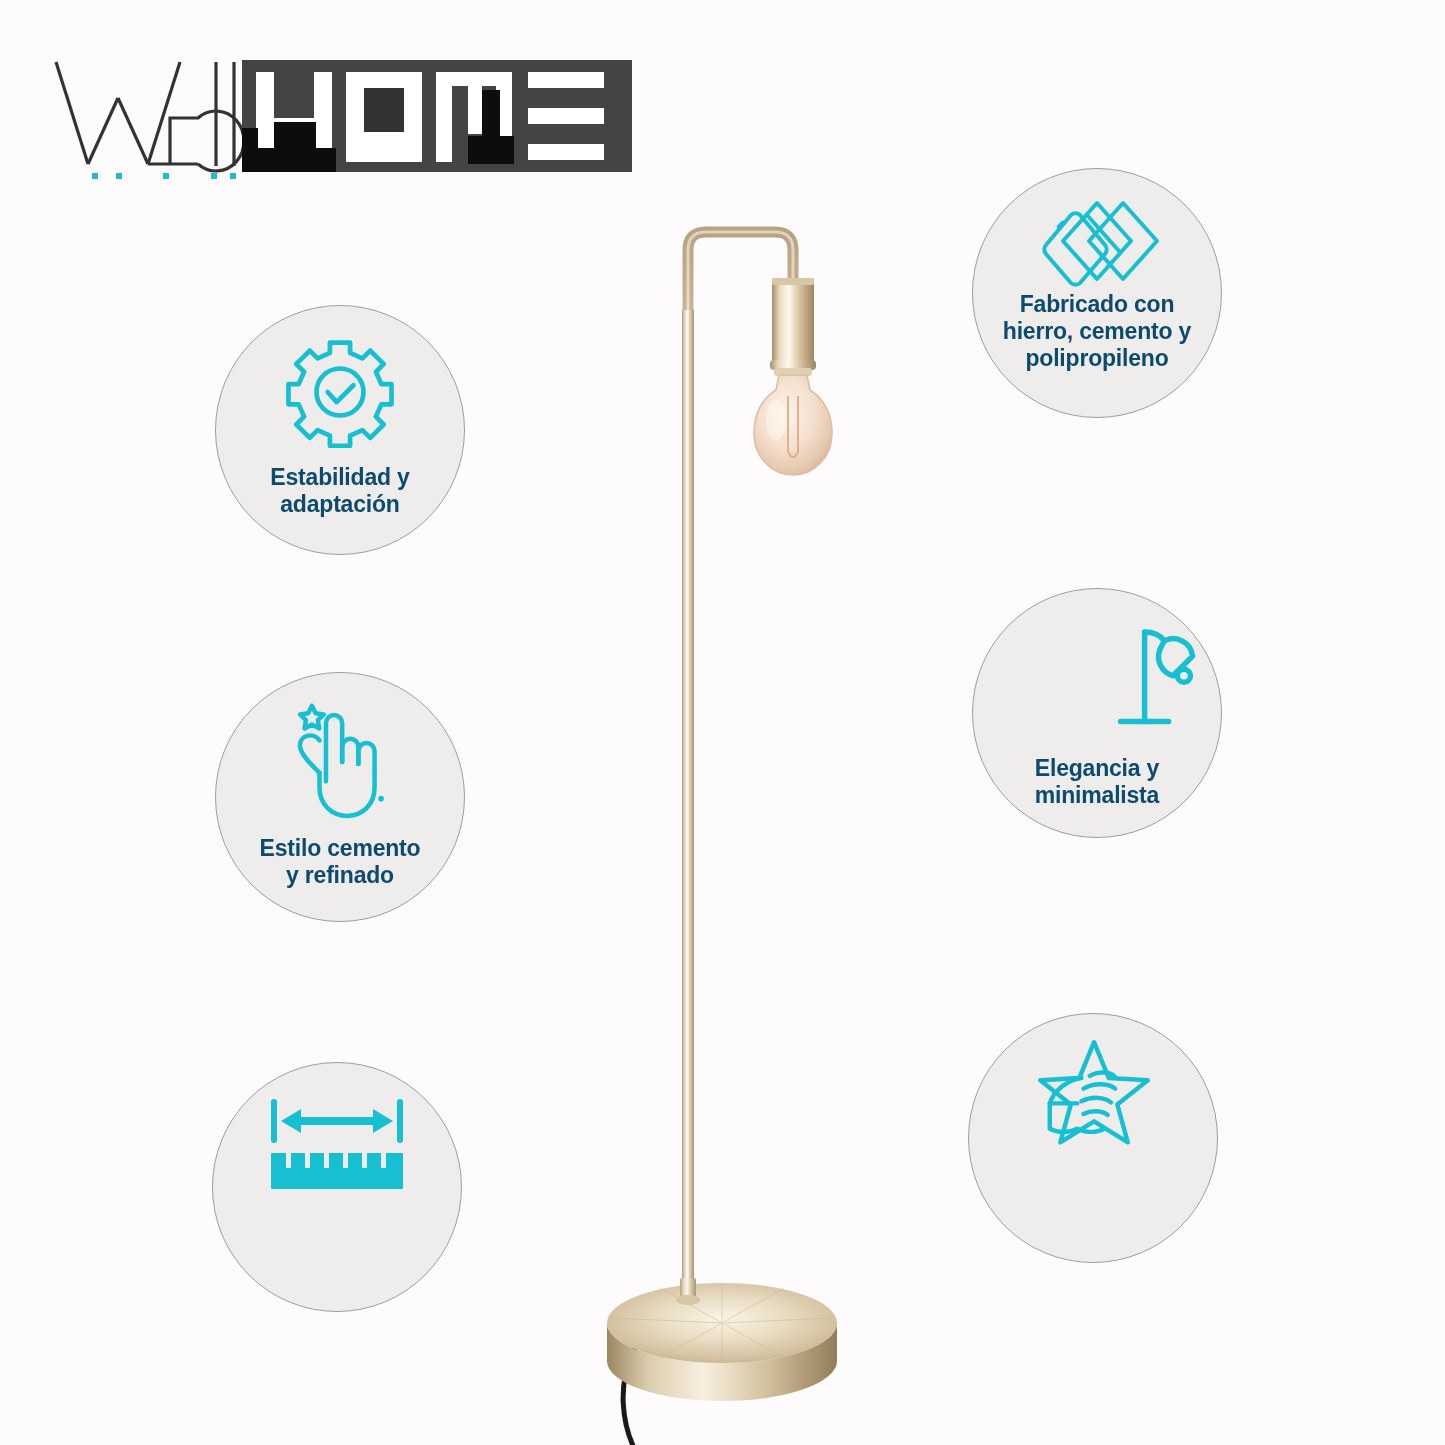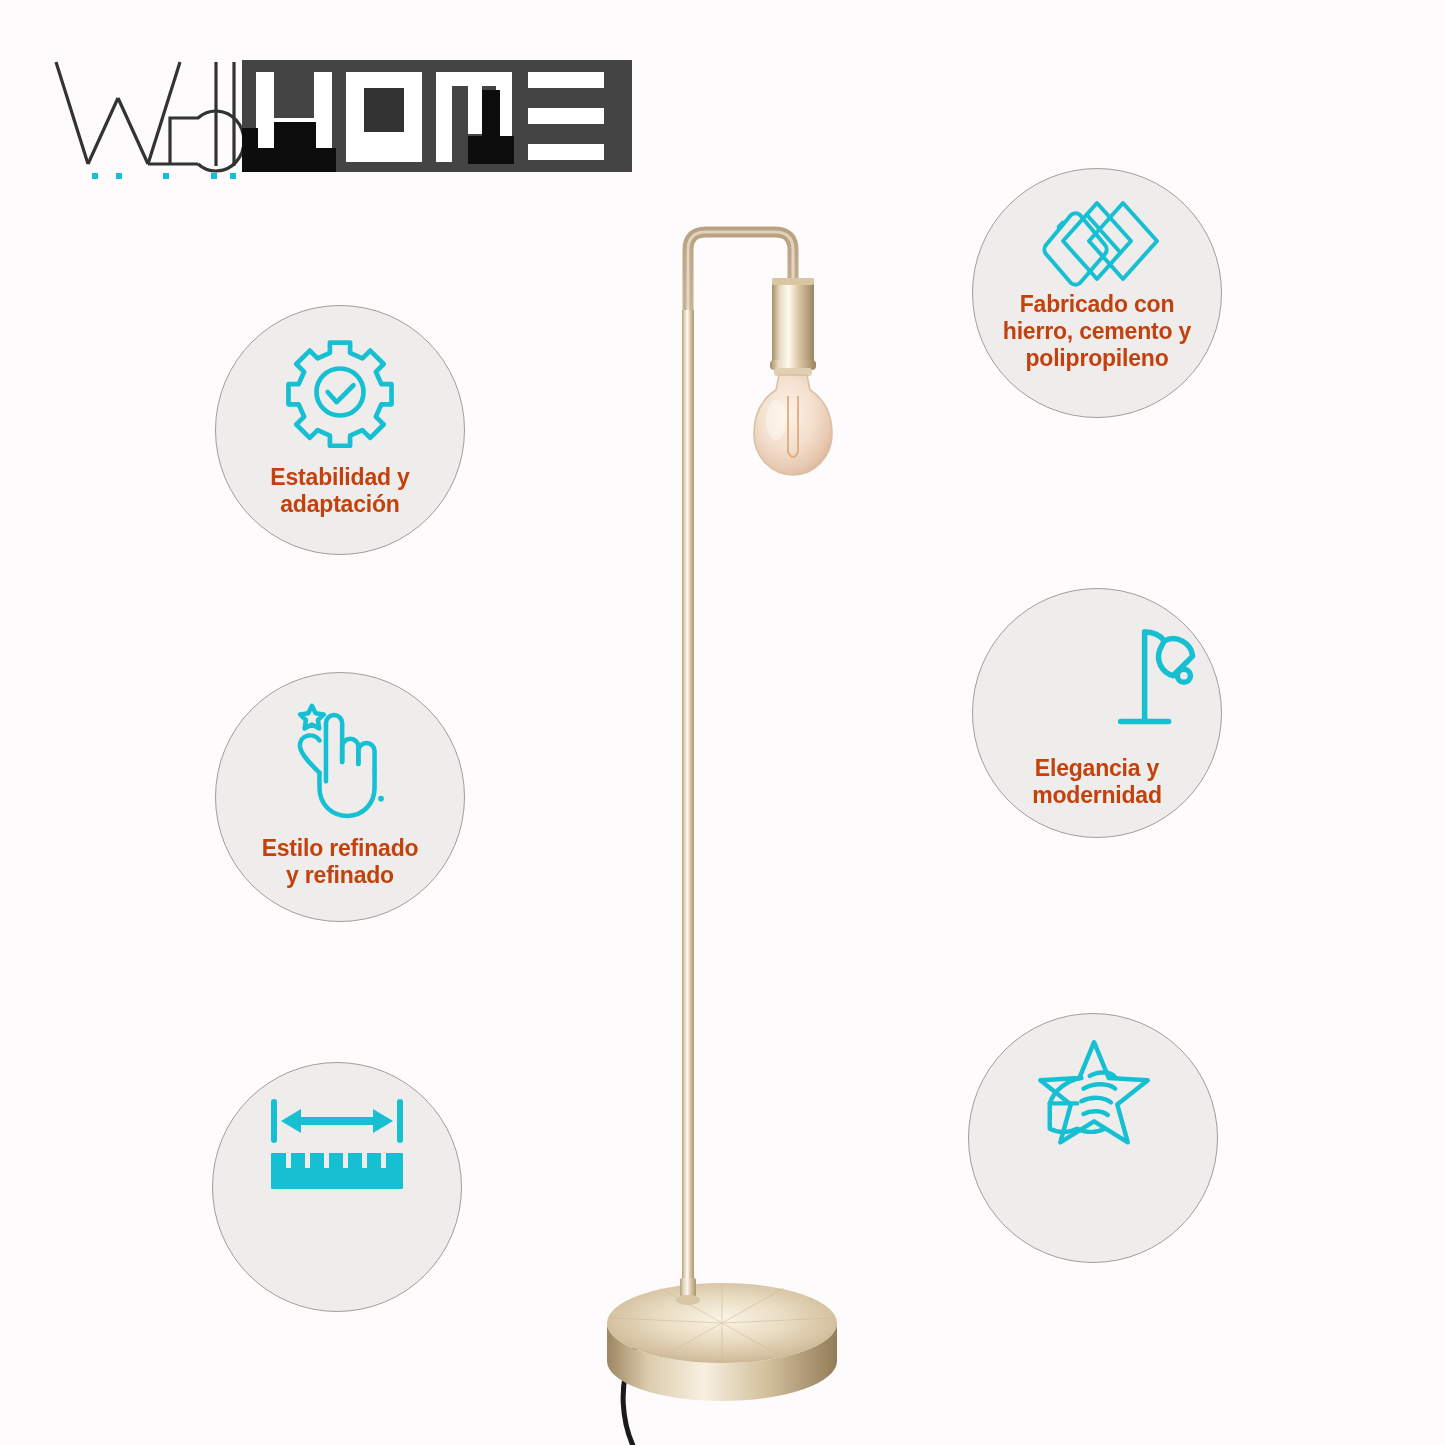--- a/index.html
+++ b/index.html
@@ -54,21 +54,21 @@
     height:112px;
     display:block;
   }
   .feature .icon svg{ display:block; width:100%; height:100%; }
 
   .feature .caption{
     position:absolute;
     left:-22px;
     right:-22px;
     text-align:center;
-    color:#c2410c;
+    color:#0c4a6e;
     font-weight:bold;
     font-size:23px;
     line-height:1.18;
     letter-spacing:-0.2px;
   }
 
   
   #f-stability { left:215px;  top:305px;  }
   #f-stability .caption{ top:158px; }
 
@@ -298,21 +298,21 @@
         <path d="M52 58 L52 44 a7.5 7.5 0 0 1 15 0 L67 60"></path>
 
         <path d="M67 60 L67 48 a7.5 7.5 0 0 1 15 0 L82 66"></path>
 
         <path d="M31 68 L31 82 c0 16, 12 26, 26 26 c14 0, 25-11, 25-26 L82 66"></path>
 
         <circle cx="88" cy="92" r="2.6" fill="#16c0d2" stroke="none"></circle>
       </svg>
     </span>
     <div class="caption">
-      <div>Estilo refinado</div>
+      <div>Estilo cemento</div>
       <div>y refinado</div>
     </div>
   </div>
 
   <div class="feature" id="f-dimensions">
     <span class="icon">
       <svg viewBox="0 0 140 96" xmlns="http://www.w3.org/2000/svg">
         <g fill="#16c0d2">
 
           <rect x="4" y="2" width="6" height="44" rx="3"></rect>
@@ -370,21 +370,21 @@
 
         <path d="M40 12 q12 0 18 8"></path>
 
         <path d="M58 20 a18 18 0 0 1 26 14 l-18 18 a18 18 0 0 1-12-24 z"></path>
 
         <circle cx="76" cy="52" r="6"></circle>
       </svg>
     </span>
     <div class="caption">
       <div>Elegancia y</div>
-      <div>modernidad</div>
+      <div>minimalista</div>
     </div>
   </div>
 
   <div class="feature" id="f-design">
     <span class="icon">
       <svg viewBox="0 0 122 110" xmlns="http://www.w3.org/2000/svg" fill="none" stroke="#16c0d2" stroke-width="4.2" stroke-linecap="round" stroke-linejoin="round">
 
         <path d="M62 4 L76 38 L113 40 L84 63 L94 99 L62 79 L30 99 L40 63 L11 40 L48 38 Z"></path>
 
         <path d="M58 36 c8-5 20-4 24 1"></path>

